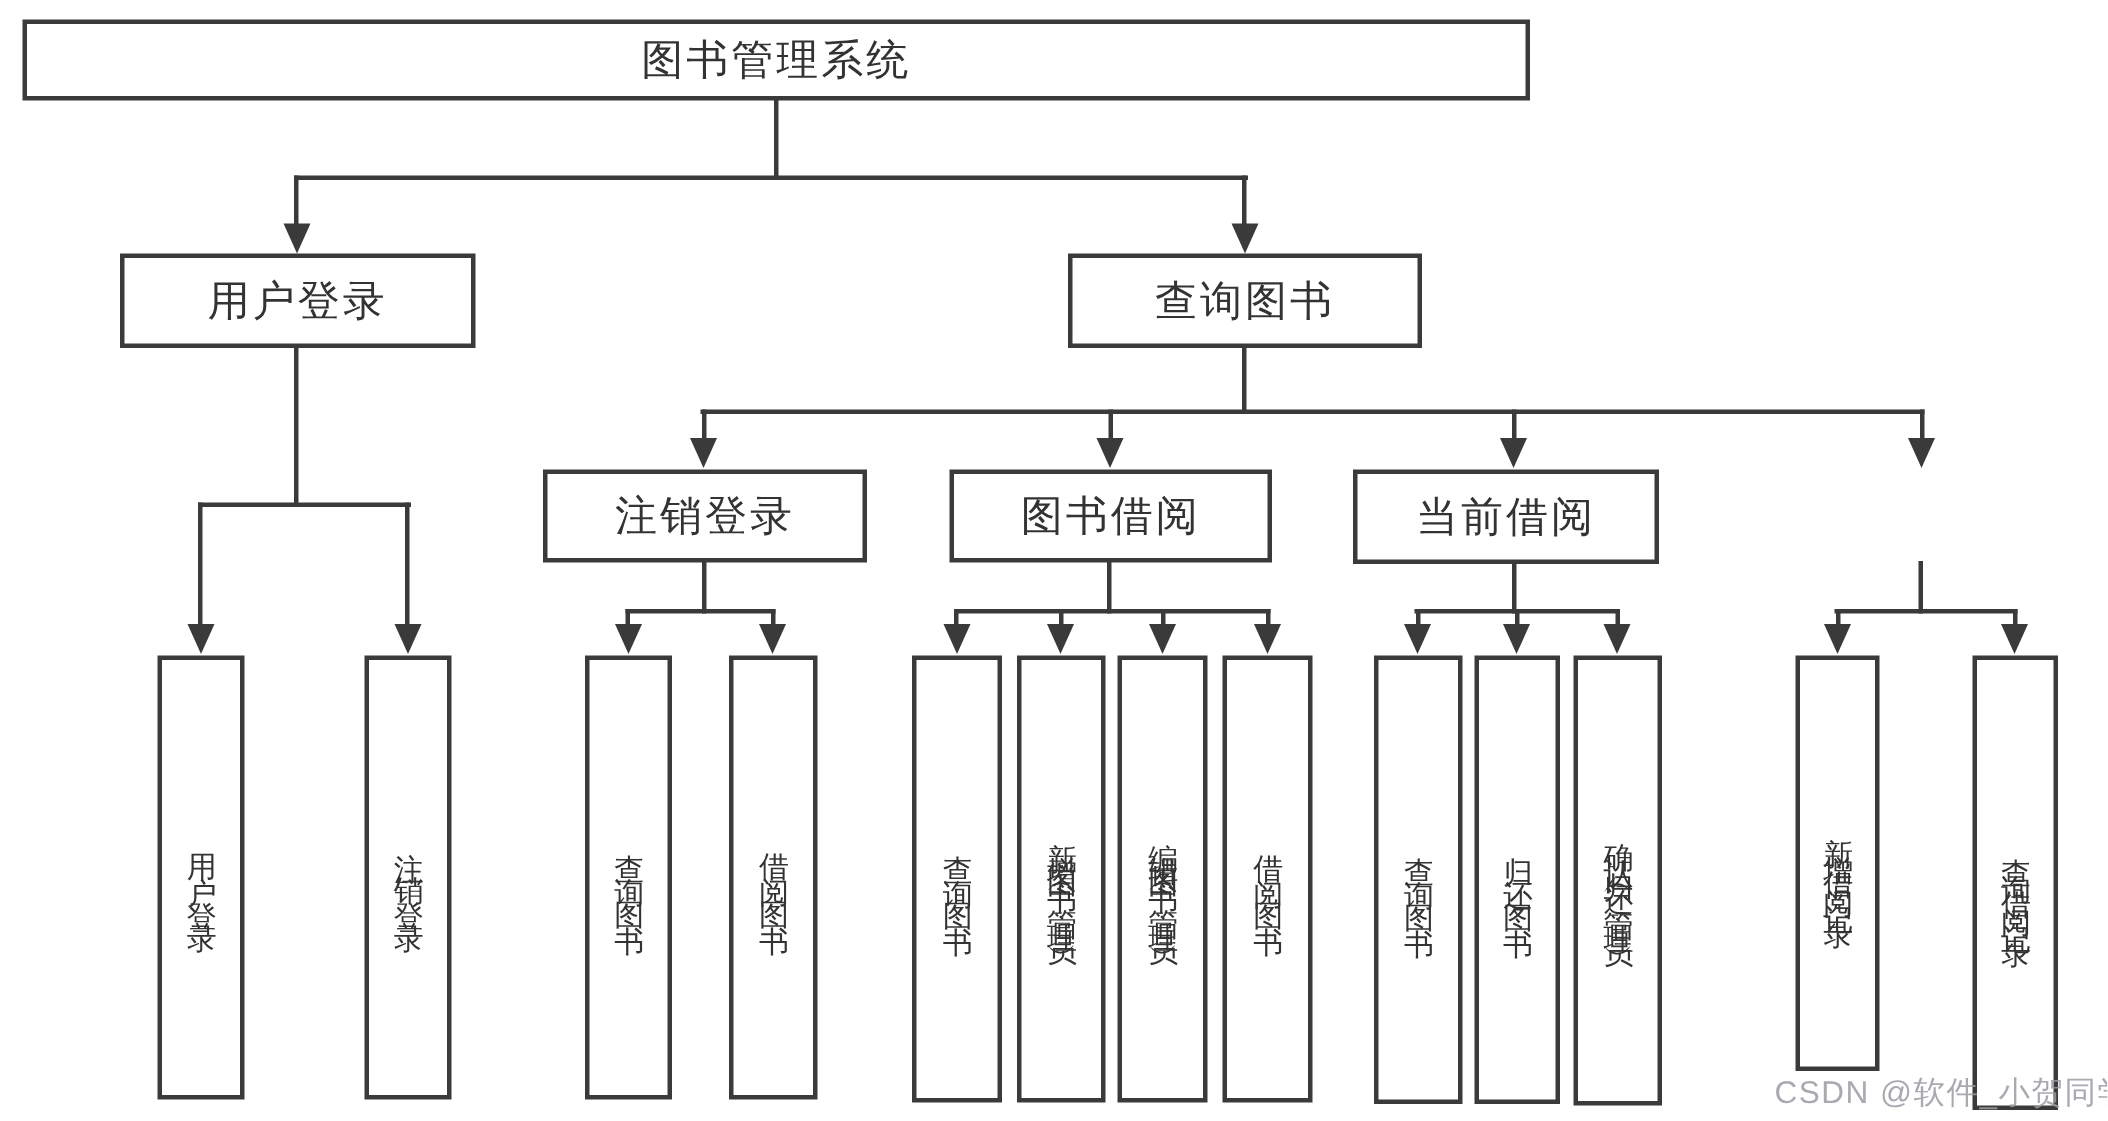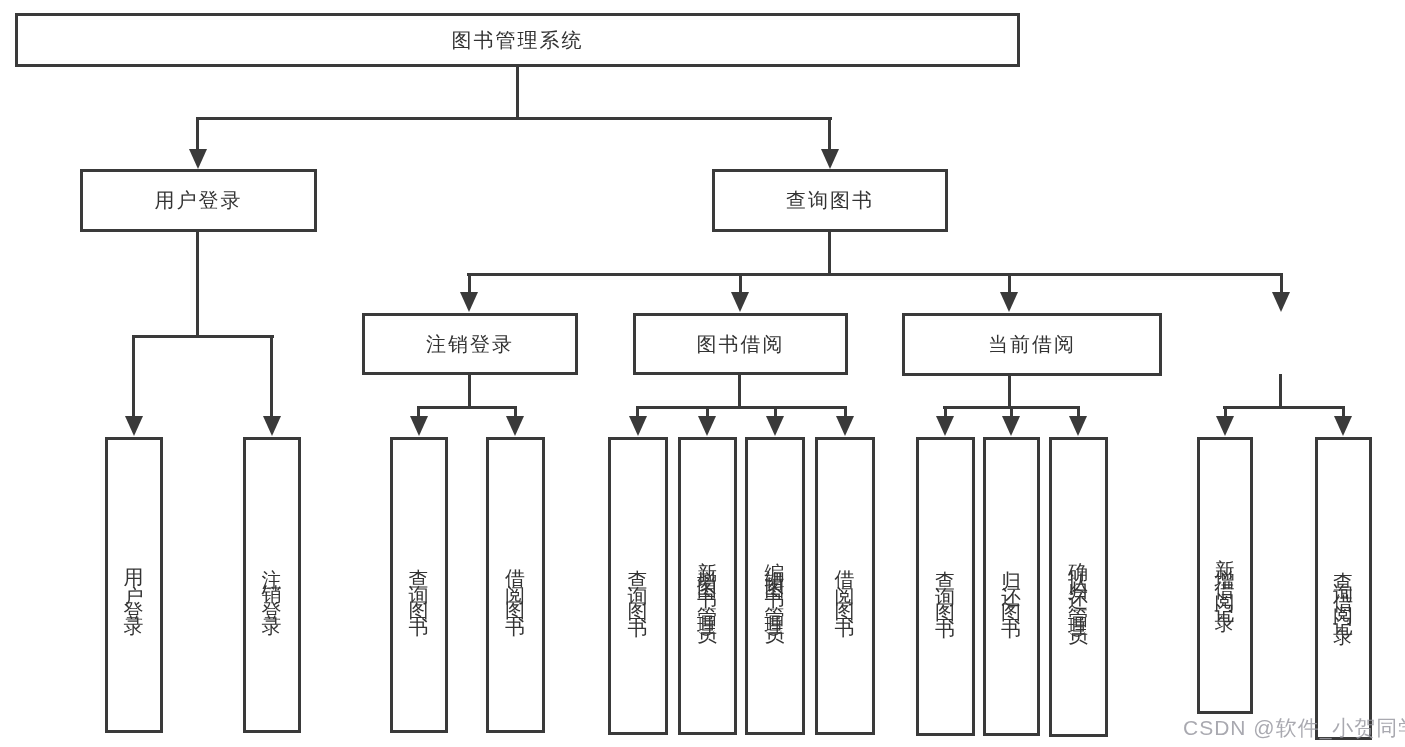--- a/index.html
+++ b/index.html
@@ -4,21 +4,21 @@
 <style>
   html,body{margin:0;padding:0;background:#ffffff;}
   .canvas{
     position:relative;width:1405px;height:747px;background:#ffffff;
     font-family:"Liberation Sans","DejaVu Sans",sans-serif;
     overflow:hidden;color:#3a3a3a;
   }
   .box{
     position:absolute;box-sizing:border-box;background:#ffffff;
     border:3px solid #3a3a3a;display:flex;align-items:center;justify-content:center;
-    font-size:20px;letter-spacing:2px;color:#333333;
+    font-size:28px;letter-spacing:2px;color:#333333;
   }
   .vbox{
     position:absolute;box-sizing:border-box;background:#ffffff;
     border:3px solid #3a3a3a;display:flex;align-items:center;justify-content:center;
     font-size:20px;color:#333333;
   }
   .vt{writing-mode:vertical-rl;text-orientation:mixed;line-height:1;}
   .ls4{letter-spacing:16px;}
   .ls6{letter-spacing:11px;}
   .ls9{letter-spacing:9px;}
@@ -72,21 +72,21 @@
   <div class="ar" style="left:1000px;top:292px;"></div>
   <div class="vl" style="left:1280px;top:273px;height:20px;"></div>
   <div class="ar" style="left:1272px;top:292px;"></div>
 
   <div class="box" style="left:362px;top:313px;width:216px;height:62px;">
     <span>注销登录</span>
   </div>
   <div class="box" style="left:633px;top:313px;width:215px;height:62px;font-family:Liberation Serif, serif;">
     <span>图书借阅</span>
   </div>
-  <div class="box" style="left:902px;top:313px;width:260px;height:63px;">
+  <div class="box" style="left:902px;top:313px;width:204px;height:63px;">
     <span>当前借阅</span>
   </div>
 
   <div class="vl" style="left:468px;top:374px;height:35px;"></div>
   <div class="hl" style="left:417px;top:406px;width:100px;"></div>
   <div class="vl" style="left:417px;top:406px;height:14px;"></div>
   <div class="ar" style="left:410px;top:416px;"></div>
   <div class="vl" style="left:514px;top:406px;height:14px;"></div>
   <div class="ar" style="left:506px;top:416px;"></div>
 

